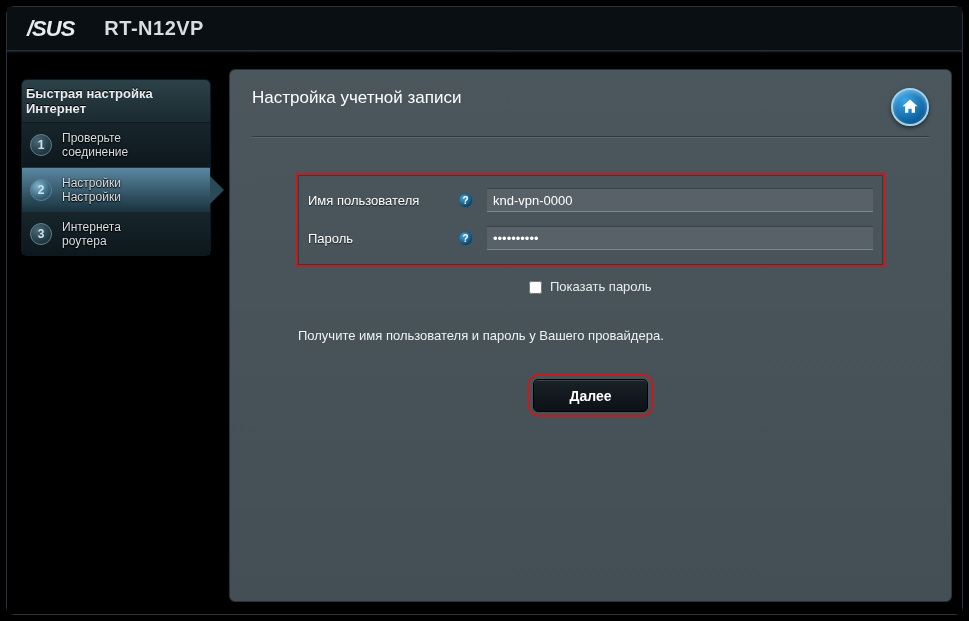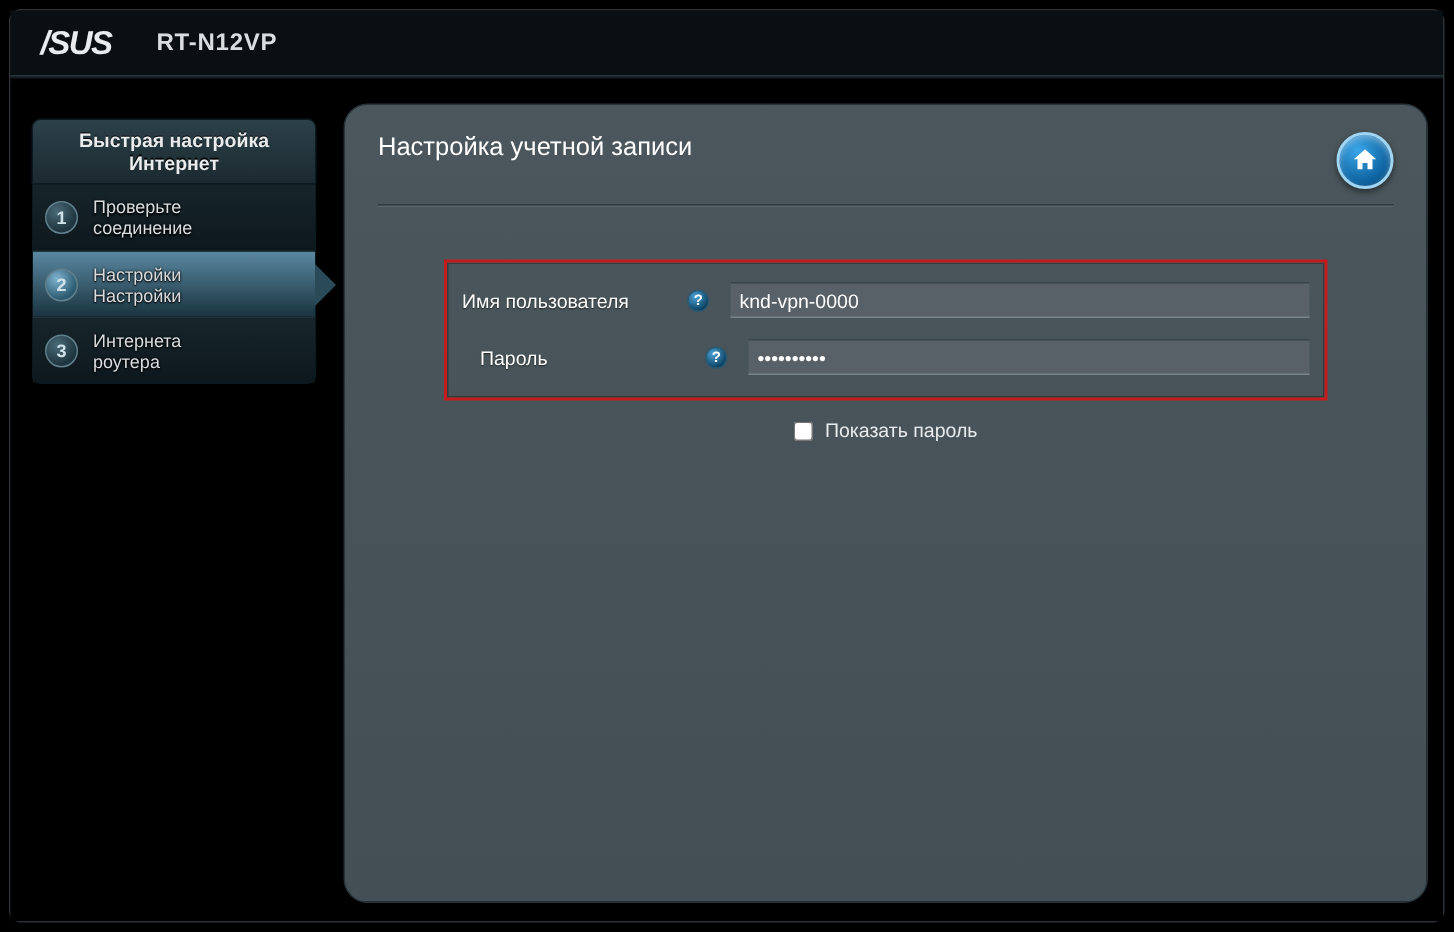--- a/index.html
+++ b/index.html
@@ -30,32 +30,32 @@
     content: "";
     position: absolute; left: 0; right: 0; bottom: -3px; height: 3px;
     background: linear-gradient(to bottom, #2b3b42, #000);
   }
   .brand-logo {
     font-weight: bold; font-style: italic;
     font-size: 22px; letter-spacing: -1px;
     color: #e8ecee;
     margin-right: 18px;
   }
-  .model { font-size: 16px; font-weight: bold; color: #d9dde0; letter-spacing: 0.5px; text-align: center; }
+  .model { font-size: 20px; font-weight: bold; color: #d9dde0; letter-spacing: 0.5px; text-align: center; }
   .body-area {
     position: absolute; left: 0; right: 0; top: 48px; bottom: 0;
     background: #000;
   }
 
   
   .sidebar {
     position: absolute; left: 14px; top: 24px; width: 190px;
   }
   .sidebar-title {
-    text-align: center;
+    text-align: left;
     background: linear-gradient(to bottom, #2c4148 0%, #1b2a30 100%);
     border: 1px solid #0a1a20;
     border-radius: 6px 6px 0 0;
     padding: 6px 4px;
     font-size: 13px; font-weight: bold;
     color: #e8ecee;
     text-shadow: 0 -1px 0 #000;
   }
   .sidebar-steps {
     border: 1px solid #0a1a20; border-top: none;
@@ -101,21 +101,21 @@
     border-top: 14px solid transparent;
     border-bottom: 14px solid transparent;
     border-left: 14px solid #2a4a58;
   }
 
   
   .main {
     position: absolute;
     left: 222px; right: 10px; top: 14px; bottom: 12px;
     background: linear-gradient(to bottom, #4b575c 0%, #434f54 100%);
-    border-radius: 16px;
+    border-radius: 6px;
     border: 1px solid #26333a;
     padding: 18px 22px;
   }
   .main-title-row {
     display: flex; justify-content: space-between; align-items: flex-start;
   }
   .main-title { font-size: 17px; color: #fff; }
   .home-btn {
     width: 38px; height: 38px; border-radius: 50%;
     background: radial-gradient(circle at 35% 30%, #3aa6e8 0%, #0c5f9c 70%, #063a60 100%);
@@ -133,21 +133,21 @@
   }
   .red-box {
     border: 2px solid #c41c1c;
     padding: 8px 10px 10px;
     box-shadow: 0 0 0 1px rgba(0,0,0,0.3) inset;
   }
   .form-row {
     display: flex; align-items: center;
     min-height: 34px;
   }
-  .form-row + .form-row { margin-top: 4px; margin-left: 12px; }
+  .form-row + .form-row { margin-top: 4px; }
   .form-label {
     width: 150px; color: #fff; font-size: 13px;
     text-shadow: 0 1px 1px rgba(0,0,0,0.6);
   }
   .help-icon {
     width: 15px; height: 15px; border-radius: 50%;
     background: radial-gradient(circle at 35% 30%, #4da3d6, #0a4060 75%);
     color: #fff; font-size: 10px; font-weight: bold;
     display: flex; align-items: center; justify-content: center;
     margin-right: 14px;
@@ -265,20 +265,22 @@
           </div>
         </div>
 
         <div class="show-pass-row">
           <label>
             <input type="checkbox" style="">
             <span>Показать пароль</span>
           </label>
         </div>
 
+        <div class="hint">Получите имя пользователя и пароль у Вашего провайдера.</div>
 
         <div class="button-row">
+          <button class="btn btn-hl">Далее</button>
         </div>
       </div>
     </div>
 
   </div>
 </div>
 
 </body></html>

